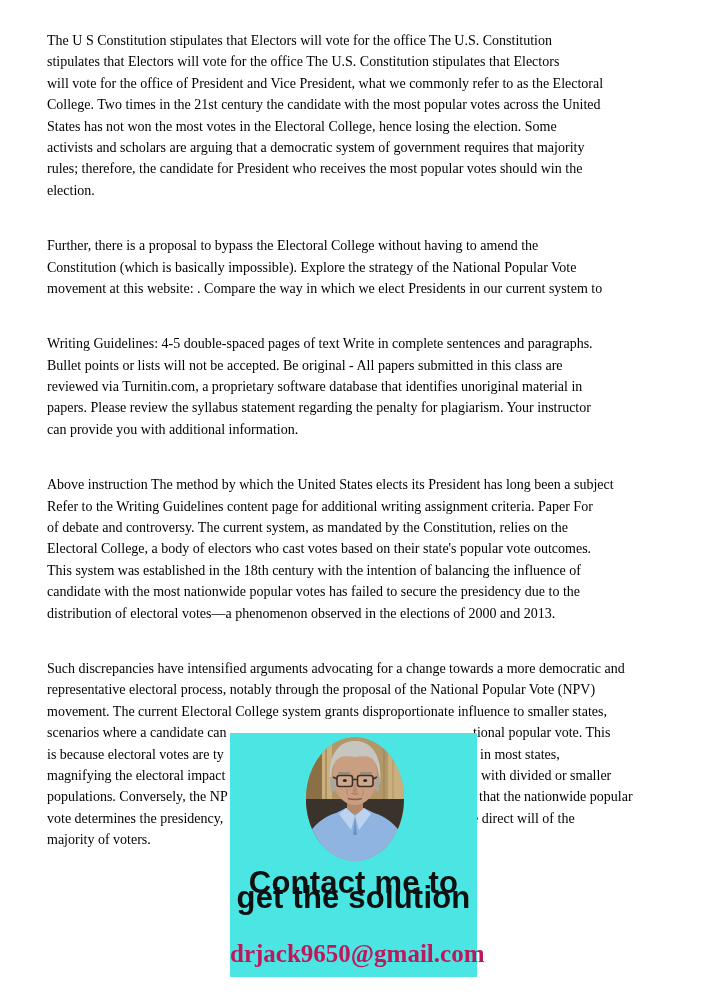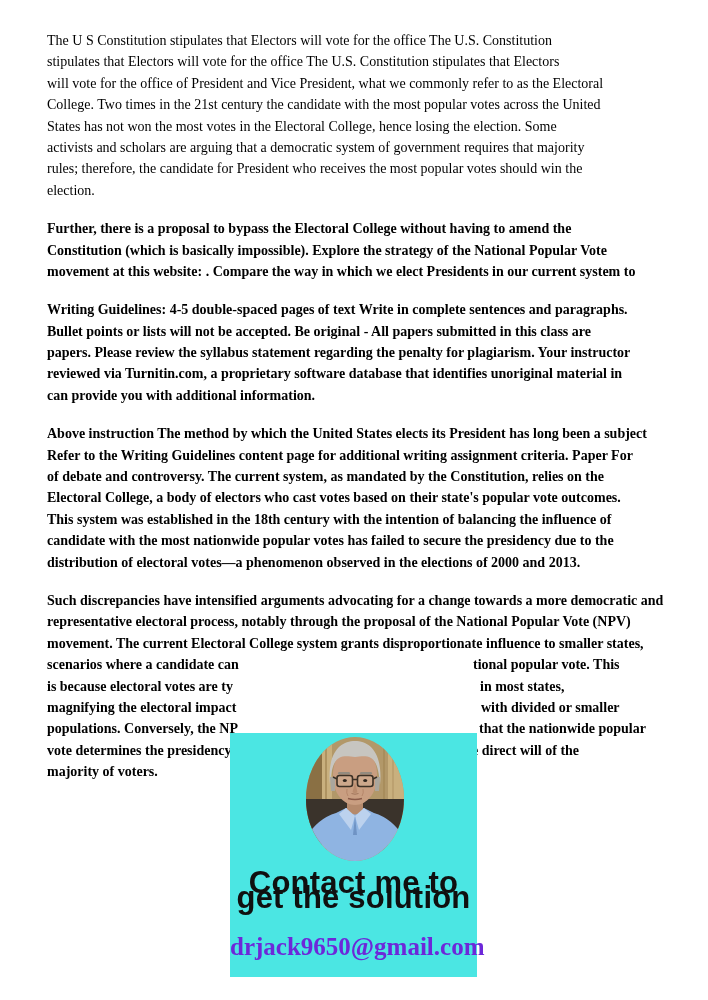--- a/index.html
+++ b/index.html
@@ -11,21 +11,21 @@
     font-family:"Liberation Serif", serif;
   }
   .doc{
     position:absolute;
     left:47px;top:30px;
     width:614px;
     font-size:14px;
     line-height:21.4px;
     color:#000000;
   }
-  .para + .para{margin-top:17px;font-weight:bold;}
+  .para + .para{margin-top:34px;}
   .line{
     position:relative;
     height:21.4px;
     white-space:nowrap;
   }
   .frag-right{
     position:absolute;
     top:0;
     white-space:nowrap;
   }
@@ -50,27 +50,27 @@
     font-size:31px;
     line-height:25px;
     color:#101010;
     letter-spacing:0.2px;
   }
   .cap1{top:137px;}
   .cap2{top:152px;}
   .promo .email{
     position:absolute;
     left:0;width:100%;
-    top:201px;
+    top:208px;
     text-align:left;
     font-family:"Liberation Serif", serif;
     font-weight:700;
     font-size:25px;
     line-height:25px;
-    color:#6d28d9;
+    color:#be185d;
   }
 </style>
 </head>
 <body>
 
 <div class="page">
 
   <div class="doc" id="doc-text">
       <div class="para">
         <div class="line">The U S Constitution stipulates that Electors will vote for the office The U.S. Constitution</div>
@@ -83,22 +83,22 @@
         <div class="line">election.</div>
       </div>
       <div class="para">
         <div class="line">Further, there is a proposal to bypass the Electoral College without having to amend the</div>
         <div class="line">Constitution (which is basically impossible). Explore the strategy of the National Popular Vote</div>
         <div class="line">movement at this website: . Compare the way in which we elect Presidents in our current system to</div>
       </div>
       <div class="para">
         <div class="line">Writing Guidelines: 4-5 double-spaced pages of text Write in complete sentences and paragraphs.</div>
         <div class="line">Bullet points or lists will not be accepted. Be original - All papers submitted in this class are</div>
+        <div class="line">reviewed via Turnitin.com, a proprietary software database that identifies unoriginal material in</div>
         <div class="line">papers. Please review the syllabus statement regarding the penalty for plagiarism. Your instructor</div>
-        <div class="line">reviewed via Turnitin.com, a proprietary software database that identifies unoriginal material in</div>
         <div class="line">can provide you with additional information.</div>
       </div>
       <div class="para">
         <div class="line">Above instruction The method by which the United States elects its President has long been a subject</div>
         <div class="line">Refer to the Writing Guidelines content page for additional writing assignment criteria. Paper For</div>
         <div class="line">of debate and controversy. The current system, as mandated by the Constitution, relies on the</div>
         <div class="line">Electoral College, a body of electors who cast votes based on their state's popular vote outcomes.</div>
         <div class="line">This system was established in the 18th century with the intention of balancing the influence of</div>
         <div class="line">candidate with the most nationwide popular votes has failed to secure the presidency due to the</div>
         <div class="line">distribution of electoral votes—a phenomenon observed in the elections of 2000 and 2013.</div>

